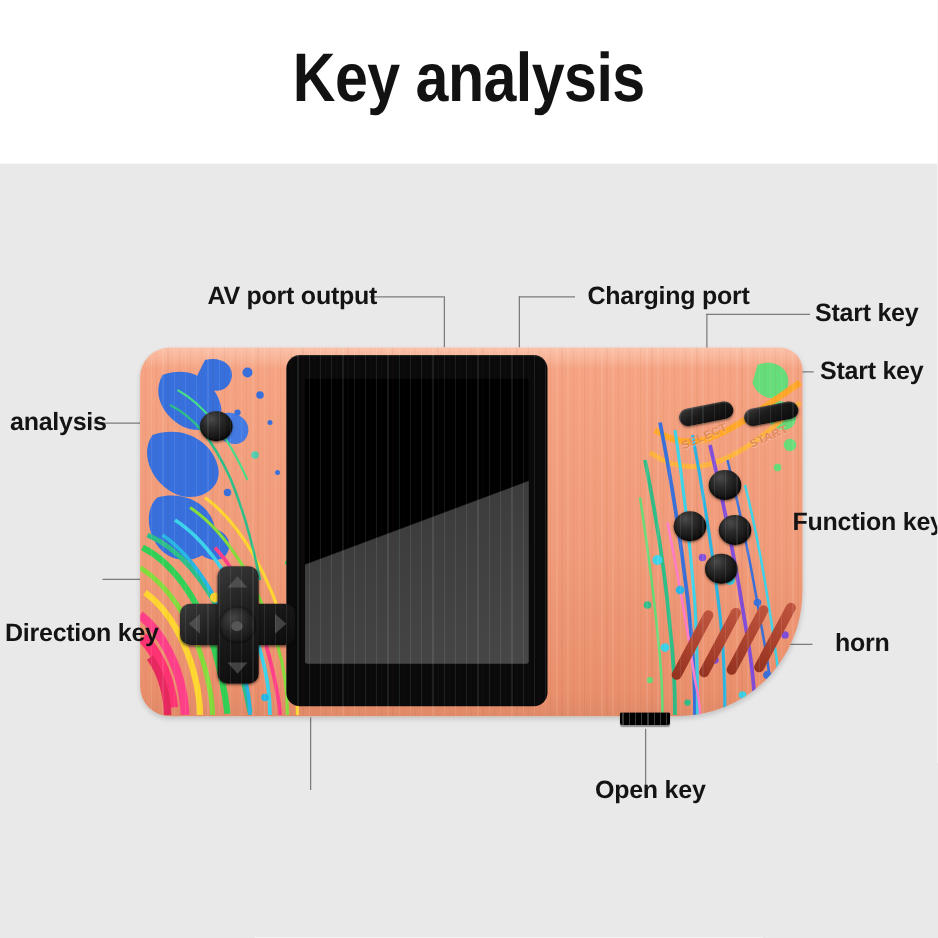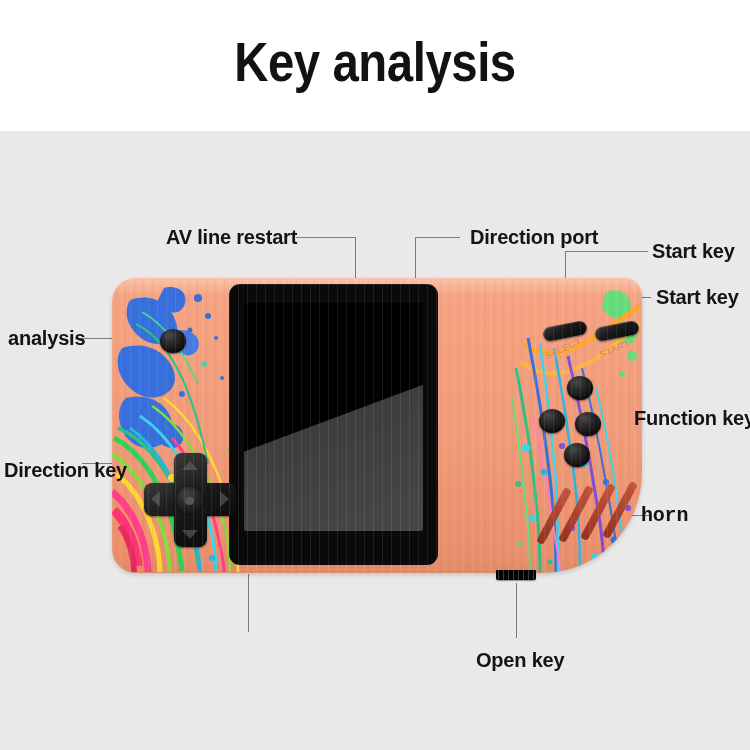--- a/index.html
+++ b/index.html
@@ -373,33 +373,33 @@
           <div class="horn-slot" style="left:6px;  top:2px;"></div>
           <div class="horn-slot" style="left:28px; top:0px;"></div>
           <div class="horn-slot" style="left:50px; top:-2px;"></div>
           <div class="horn-slot" style="left:72px; top:-4px;"></div>
         </div>
       </div>
 
       <div id="open-key"></div>
     </div>
 
-    <div class="callout" style="left:166px; top:95px;">AV line restart</div>
-
-    <div class="callout" style="left:470px; top:95px;">Direction port</div>
+    <div class="callout" style="left:166px; top:95px;">AV port output</div>
+
+    <div class="callout" style="left:470px; top:95px;">Charging port</div>
 
     <div class="callout" style="left:652px; top:109px;">Start key</div>
 
     <div class="callout" style="left:656px; top:155px;">Start key</div>
 
     <div class="callout" style="left:8px; top:196px;">analysis</div>
 
-    <div class="callout" style="left:4px; top:328px;text-align:center;">Direction key</div>
+    <div class="callout" style="left:4px; top:365px;text-align:center;">Direction key</div>
 
     <div class="callout" style="left:634px; top:276px;">Function key</div>
 
-    <div class="callout" style="left:641px; top:373px;font-family:Liberation Mono, monospace;">horn</div>
-
-
-    <div class="callout" style="left:476px; top:518px;">Open key</div>
+    <div class="callout" style="left:668px; top:373px;">horn</div>
+
+
+    <div class="callout" style="left:476px; top:490px;">Open key</div>
 
   </div>
 </div>
 
 </body></html>

